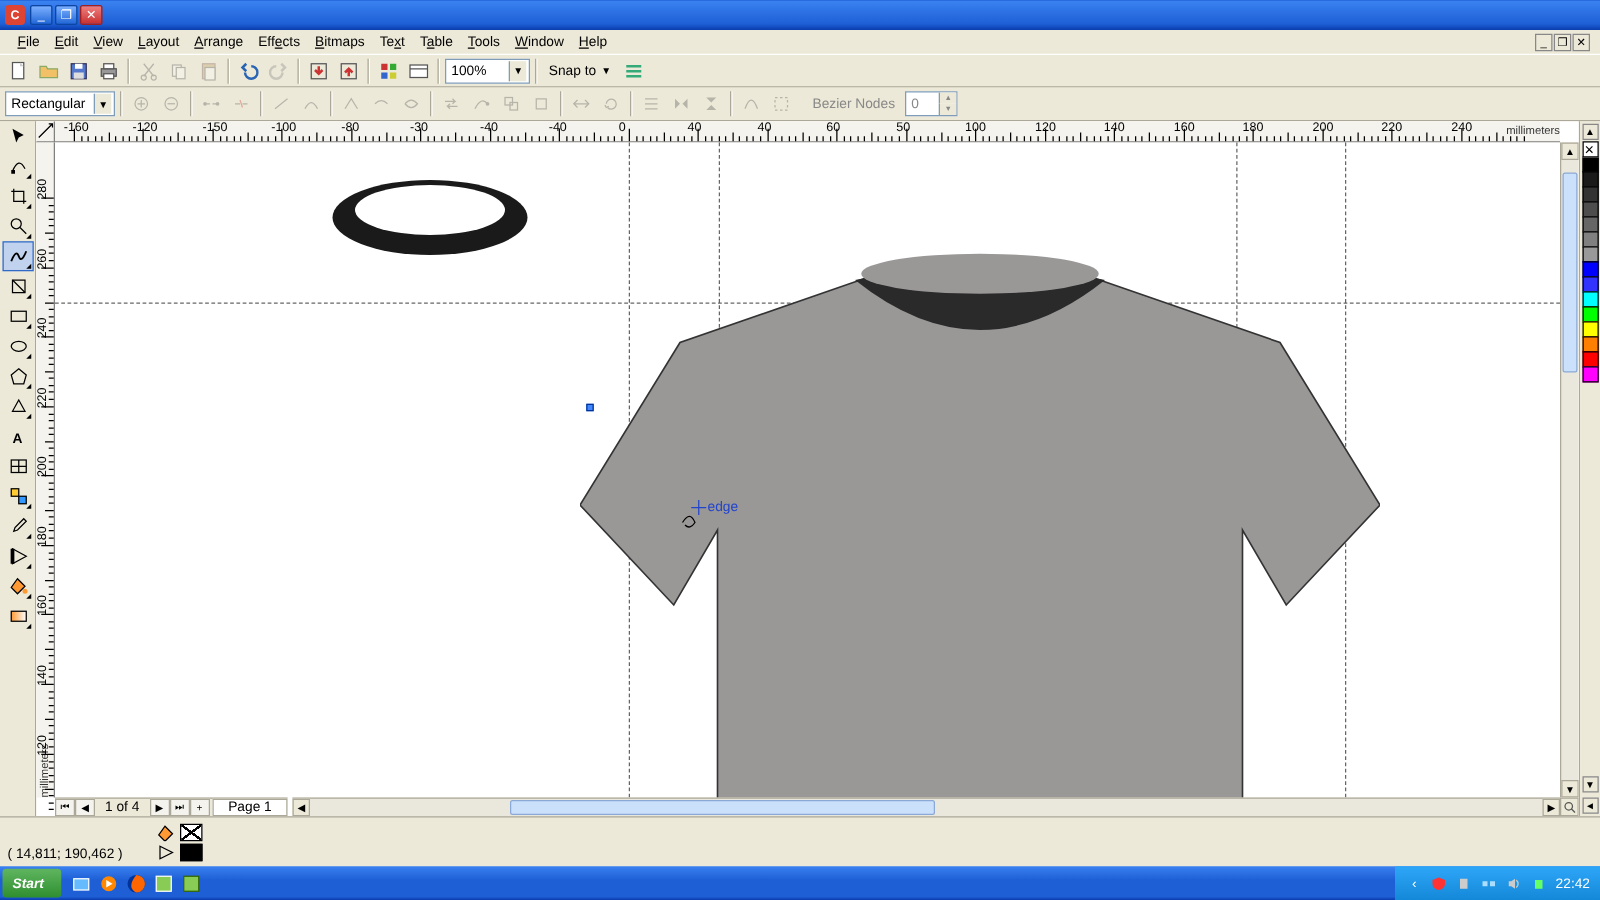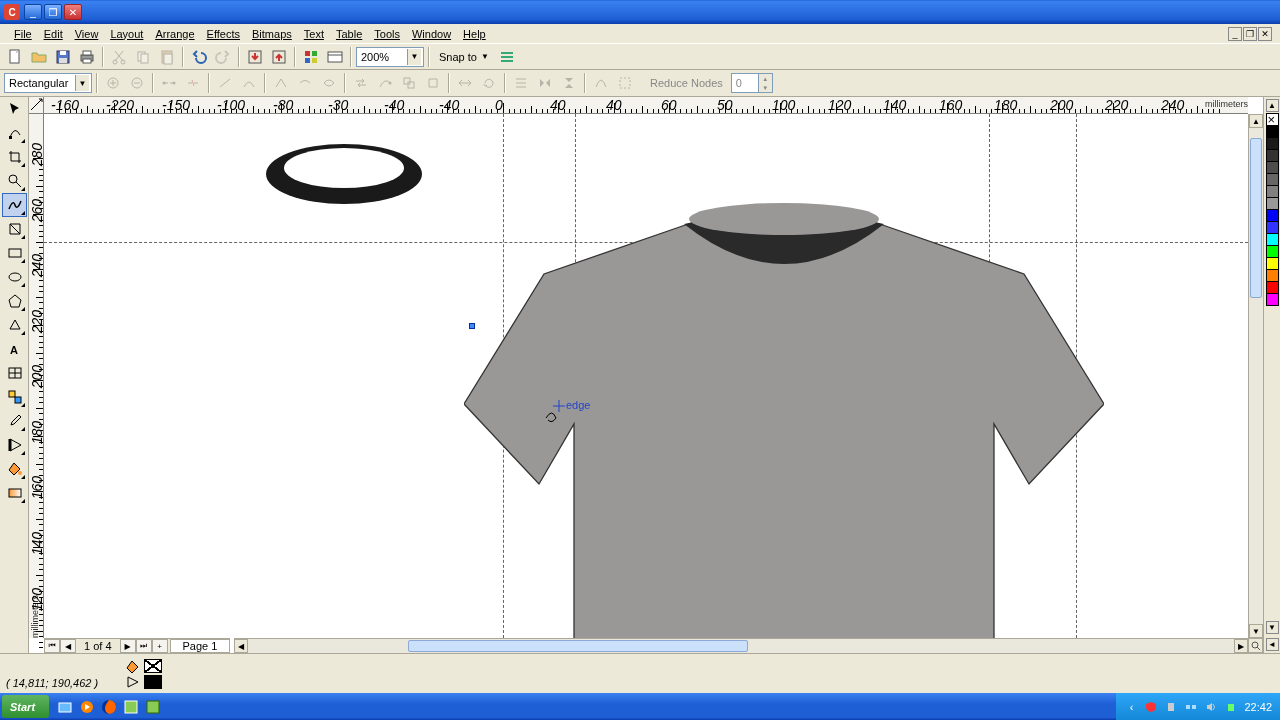--- a/index.html
+++ b/index.html
@@ -8,21 +8,21 @@
 
 .titlebar { height:24px; background:linear-gradient(to bottom,#1e5fd6 0%,#3a81f0 5%,#1e5fd6 80%,#0a3cad 100%); display:flex; align-items:center; color:#fff; padding:0 4px; }
 .titlebar .logo { width:16px; height:16px; background:#d43; border-radius:3px; margin-right:4px; display:inline-flex; align-items:center; justify-content:center; color:#fff; font-weight:bold; font-size:10px; }
 .titlebar .title { flex:1; font-weight:bold; }
 .titlebar .winbtns { display:flex; gap:2px; }
 .titlebar .wb { width:18px; height:16px; background:linear-gradient(#7cb0ff,#2268d8); border:1px solid #0c46a0; border-radius:2px; color:#fff; display:flex; align-items:center; justify-content:center; font-size:10px; cursor:pointer; }
 .titlebar .wb.close { background:linear-gradient(#f08080,#c83030); border-color:#a02020; }
 
 
 .menubar { height:19px; background:#ece9d8; display:flex; align-items:center; padding:0 8px; }
-.menubar .mi { padding:2px 6px; cursor:pointer;text-decoration:underline; }
+.menubar .mi { padding:2px 6px; cursor:pointer; }
 .menubar .mi u { text-decoration:underline; }
 .menubar .docbtns { margin-left:auto; display:flex; gap:1px; }
 .menubar .db { width:14px; height:14px; border:1px solid #888; background:#ece9d8; display:flex; align-items:center; justify-content:center; font-size:9px; cursor:pointer; }
 
 
 .toolbar { height:27px; background:#ece9d8; border-top:1px solid #fff; border-bottom:1px solid #aca899; display:flex; align-items:center; padding:0 4px; gap:2px; }
 .tbtn { width:22px; height:22px; display:flex; align-items:center; justify-content:center; cursor:pointer; border:1px solid transparent; }
 .tbtn svg { width:16px; height:16px; }
 .tsep { width:2px; height:20px; border-left:1px solid #aca899; border-right:1px solid #fff; margin:0 2px; }
 .zoom-combo { width:68px; height:20px; border:1px solid #7f9db9; background:#fff; display:flex; align-items:center; padding:0 2px 0 4px; }
@@ -60,21 +60,21 @@
 .workspace { position:absolute; left:29px; right:17px; top:97px; bottom:67px; background:#fff; overflow:hidden; }
 .hruler { position:absolute; left:15px; right:15px; top:0; height:17px; background:#f4f3ee; border-bottom:1px solid #808080; }
 .vruler { position:absolute; left:0; top:17px; bottom:15px; width:15px; background:#f4f3ee; border-right:1px solid #808080; }
 .rcorner { position:absolute; left:0; top:0; width:15px; height:17px; background:#f4f3ee; border-right:1px solid #808080; border-bottom:1px solid #808080; }
 .rcorner svg { width:13px; height:13px; margin:1px; }
 .ruler-units { position:absolute; right:0; top:2px; font-size:9px; color:#333; }
 .vunits { position:absolute; left:1px; bottom:0; font-size:9px; color:#333; writing-mode:vertical-rl; transform:rotate(180deg); }
 .tick { position:absolute; background:#000; }
 .htick { bottom:0; width:1px; }
 .vtick { right:0; height:1px; }
-.ticklabel { position:absolute; font-size:14px; color:#000;font-style:italic; }
+.ticklabel { position:absolute; font-size:10px; color:#000; }
 
 .canvas { position:absolute; left:15px; top:17px; right:15px; bottom:15px; background:#fff; }
 .hscroll { position:absolute; left:205px; right:15px; bottom:0; height:15px; background:#eae7dc; border-top:1px solid #aca899; display:flex; }
 .hscroll .track { flex:1; position:relative; }
 .hscroll .thumb { position:absolute; top:1px; height:12px; background:#cbe1fb; border:1px solid #8aa9d6; border-radius:2px; }
 .hscroll .sbtn, .vscroll .sbtn { width:14px; height:14px; background:#ece9d8; border:1px solid #aca899; display:flex; align-items:center; justify-content:center; font-size:8px; cursor:pointer; }
 .vscroll { position:absolute; right:0; top:17px; bottom:15px; width:15px; background:#eae7dc; border-left:1px solid #aca899; display:flex; flex-direction:column; }
 .vscroll .track { flex:1; position:relative; }
 .vscroll .thumb { position:absolute; left:1px; width:12px; background:#cbe1fb; border:1px solid #8aa9d6; border-radius:2px; }
 .navcorner { position:absolute; right:0; bottom:0; width:15px; height:15px; background:#ece9d8; border:1px solid #aca899; display:flex; align-items:center; justify-content:center; cursor:pointer; }
@@ -88,21 +88,21 @@
 .guide-h { position:absolute; left:0; right:0; border-top:1px dashed #000; opacity:.6; }
 .guide-v { position:absolute; top:0; bottom:0; border-left:1px dashed #000; opacity:.6; }
 
 
 .tshirt-svg { position:absolute; }
 .halo-svg { position:absolute; }
 .edge-label { position:absolute; font-size:10px; color:#2244cc; }
 .node-marker { position:absolute; width:6px; height:6px; background:#4488ff; border:1px solid #003399; }
 
 
-.statusbar { position:absolute; left:0; right:0; bottom:27px; height:40px; background:#ece9d8; border-top:1px solid #aca899; display:flex; align-items:flex-end; padding:2px 6px 4px;font-style:italic; }
+.statusbar { position:absolute; left:0; right:0; bottom:27px; height:40px; background:#ece9d8; border-top:1px solid #aca899; display:flex; align-items:flex-end; padding:2px 6px 4px; }
 .statusbar .coords { width:120px; }
 .statusbar .hint { flex:1; }
 .statusbar .fillout { display:flex; flex-direction:column; gap:2px; margin-right:6px; align-items:flex-end; }
 .statusbar .fo-row { display:flex; align-items:center; gap:4px; }
 .statusbar .swatch { width:18px; height:14px; border:1px solid #000; }
 .statusbar .swatch.none { background:#fff; position:relative; }
 .statusbar .swatch.none::after { content:""; position:absolute; inset:0; background:linear-gradient(to top right, transparent 45%, #000 45%, #000 55%, transparent 55%), linear-gradient(to top left, transparent 45%, #000 45%, #000 55%, transparent 55%); }
 
 
 .taskbar { position:absolute; left:0; right:0; bottom:0; height:27px; background:linear-gradient(#3a81f0,#1e5fd6 40%,#1e5fd6 90%,#0a3cad); display:flex; align-items:center; }
@@ -227,21 +227,21 @@
       </svg>
     </div>
   <div class="tbtn">
       <svg viewBox="0 0 16 16">
         <rect x="1" y="3" width="14" height="10" fill="#fff" stroke="#555"></rect>
         <path d="M1 6h14" stroke="#555"></path>
       </svg>
     </div>
   <div class="tsep"></div>
   <div class="zoom-combo">
-    <span>200%</span>
+    <span>100%</span>
     <div class="arr">▼</div>
   </div>
   <div class="tsep"></div>
   <div class="snap-combo">
     <span>Snap to</span>
     <span class="arr">▼</span>
   </div>
   <div class="tbtn">
       <svg viewBox="0 0 16 16">
         <path d="M2 4h12M2 8h12M2 12h12" stroke="#3a7" stroke-width="2"></path>
@@ -363,21 +363,21 @@
   <div class="pbtn">
       <svg viewBox="0 0 16 16">
         <path d="M3 12q5-14 10 0" fill="none" stroke="#555"></path>
       </svg>
     </div>
   <div class="pbtn">
       <svg viewBox="0 0 16 16">
         <rect x="3" y="3" width="10" height="10" fill="none" stroke="#555" stroke-dasharray="2"></rect>
       </svg>
     </div>
-  <span class="plabel">Reduce Nodes</span>
+  <span class="plabel">Bezier Nodes</span>
   <div class="spin">
     <span>0</span>
     <div class="arrs">
         <div>▲</div>
         <div>▼</div>
       </div>
   </div>
 </div>
 
 <div class="toolbox">
@@ -530,21 +530,21 @@
         <div class="tick htick" style="left: 20.55px; height: 4px;"></div>
         <div class="tick htick" style="left: 26.1px; height: 4px;"></div>
         <div class="tick htick" style="left: 31.65px; height: 4px;"></div>
         <div class="tick htick" style="left: 37.2px; height: 4px;"></div>
         <div class="tick htick" style="left: 42.75px; height: 7px;"></div>
         <div class="tick htick" style="left: 48.3px; height: 4px;"></div>
         <div class="tick htick" style="left: 53.85px; height: 4px;"></div>
         <div class="tick htick" style="left: 59.4px; height: 4px;"></div>
         <div class="tick htick" style="left: 64.95px; height: 4px;"></div>
         <div class="tick htick" style="left: 70px; height: 10px;"></div>
-        <div class="ticklabel" style="left: 62px; top: 0px;">-220</div>
+        <div class="ticklabel" style="left: 62px; top: 0px;">-120</div>
         <div class="tick htick" style="left: 75.55px; height: 4px;"></div>
         <div class="tick htick" style="left: 81.1px; height: 4px;"></div>
         <div class="tick htick" style="left: 86.65px; height: 4px;"></div>
         <div class="tick htick" style="left: 92.2px; height: 4px;"></div>
         <div class="tick htick" style="left: 97.75px; height: 7px;"></div>
         <div class="tick htick" style="left: 103.3px; height: 4px;"></div>
         <div class="tick htick" style="left: 108.85px; height: 4px;"></div>
         <div class="tick htick" style="left: 114.4px; height: 4px;"></div>
         <div class="tick htick" style="left: 119.95px; height: 4px;"></div>
         <div class="tick htick" style="left: 126px; height: 10px;"></div>

